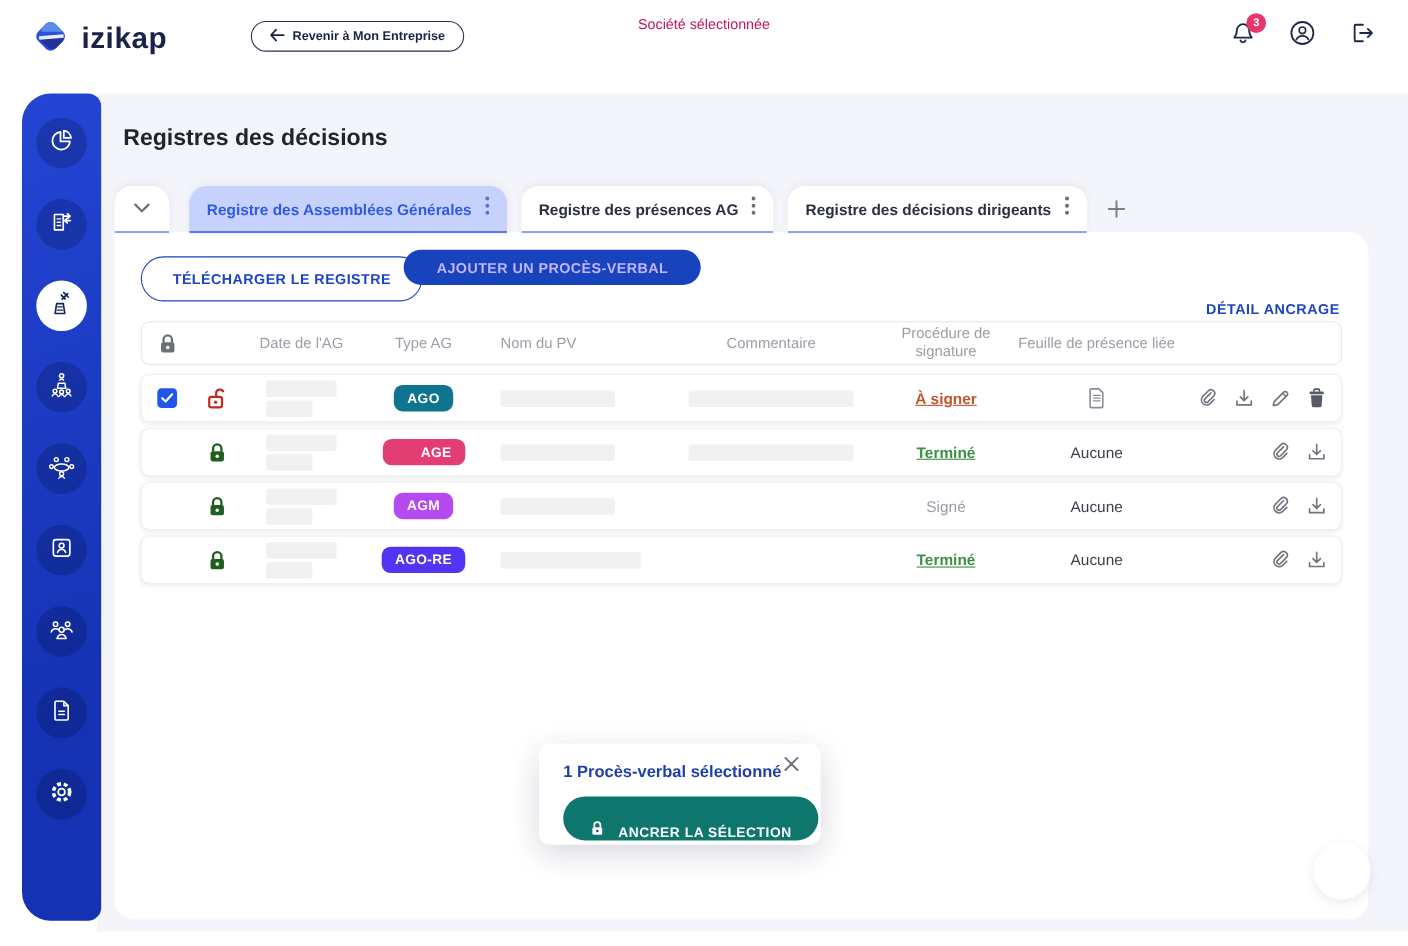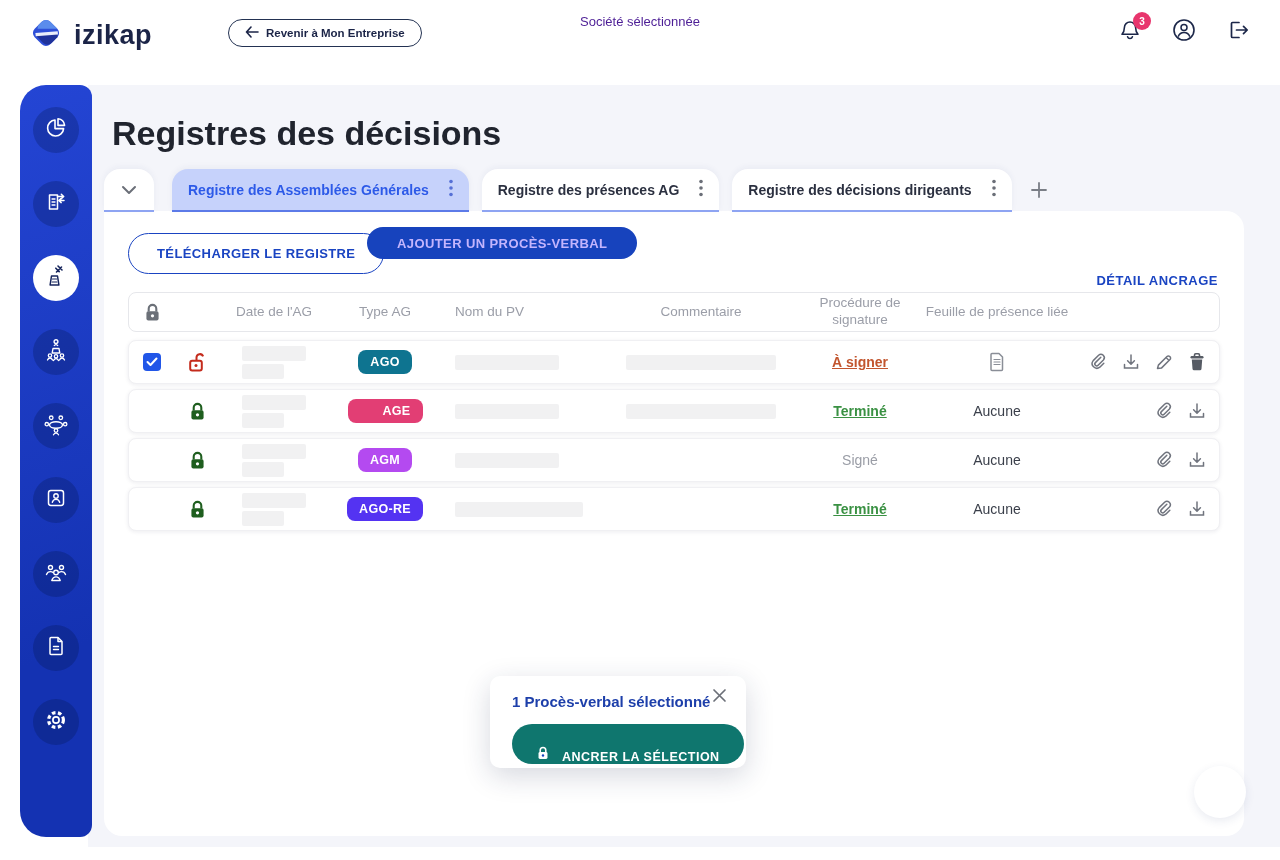--- a/index.html
+++ b/index.html
@@ -7,21 +7,21 @@
     font-family:"Liberation Sans", sans-serif; }
 
   
   .topbar { position:absolute; left:0; top:0; width:1280px; height:85px; background:#fff; }
   .logo-wrap { position:absolute; left:28px; top:15px; display:flex; align-items:center; gap:10px; }
   .logo-text { font-size:27px; font-weight:800; color:#1b2447; letter-spacing:.5px; }
   .back-btn { position:absolute; left:228px; top:19px; height:28px; padding:0 16px;
     border:1.4px solid #233252; border-radius:15px; background:#fff; display:flex;
     align-items:center; gap:7px; font-size:11.5px; font-weight:700; color:#1b2447; cursor:pointer; }
   .center-label { position:absolute; left:0; top:14px; width:1280px; text-align:center;
-    font-size:13px; color:#4c1d95; }
+    font-size:13px; color:#be185d; }
   .top-icons { position:absolute; right:28px; top:18px; display:flex; align-items:center; gap:26px; }
   .top-icon { position:relative; width:28px; height:28px; display:flex; align-items:center;
     justify-content:center; cursor:pointer; }
   .notif-badge { position:absolute; right:-7px; top:-6px; min-width:18px; height:18px;
     border-radius:9px; background:#E8356D; color:#fff; font-size:10px; font-weight:700;
     display:flex; align-items:center; justify-content:center; padding:0 4px; }
 
   
   .main-bg { position:absolute; left:88px; top:85px; width:1192px; height:762px; background:#f4f5fa; }
   .bottom-strip { position:absolute; left:0; top:847px; width:1280px; height:13px; background:#fff; }
@@ -35,21 +35,21 @@
     display:flex; align-items:center; justify-content:center; cursor:pointer; flex:0 0 auto; }
   .icircle.active { background:#fff; }
 
   
   .tabstrip { position:absolute; left:104px; top:168px; height:44px; display:flex;
     align-items:flex-end; z-index:2; }
   .tab { height:43px; display:flex; align-items:center; background:#fff;
     border-radius:16px 16px 0 0; border-bottom:2px solid #8ea4f2; cursor:pointer;
     box-shadow:0 -2px 6px rgba(40,60,120,.05); }
   .tab-chevron { width:50px; justify-content:center; margin-right:5px; }
-  .tab-main { padding:0 16px; gap:20px; }
+  .tab-main { padding:0 16px; gap:12px; }
   .tab-label { font-size:14px; font-weight:700; color:#2b3040; white-space:nowrap; }
   .tab.active { background:#c6d2fb; border-bottom-color:#5c7ae8; }
   .tab.active .tab-label { color:#2d5ae8; }
   .tab + .tab-main { margin-left:13px; }
   .plus-btn { width:30px; height:40px; display:flex; align-items:center; justify-content:center;
     margin-left:12px; cursor:pointer; }
 
   .card { position:absolute; left:104px; top:211px; width:1140px; height:625px; background:#fff;
     border-radius:0 18px 18px 18px; z-index:1; }
 
@@ -266,21 +266,21 @@
   <div class="icircle">
     <span>
       <svg width="26" height="26" viewBox="0 0 26 26">
           <circle cx="13" cy="13" r="7.4" fill="none" stroke="#fff" stroke-width="3.2" stroke-dasharray="3.6 2.5"></circle>
           <circle cx="13" cy="13" r="3.1" fill="none" stroke="#fff" stroke-width="1.7"></circle>
         </svg>
     </span>
   </div>
 </nav>
 
-<h1 style="position:absolute; left:112px; top:114px; font-size:34px; font-weight:800; color:#20242e; z-index:2;">Registres des décisions</h1>
+<h1 style="position:absolute; left:112px; top:114px; font-size:21px; font-weight:800; color:#20242e; z-index:2;">Registres des décisions</h1>
 
 <div class="tabstrip">
   <div class="tab tab-chevron">
     <span>
       <svg width="16" height="10" viewBox="0 0 16 10">
           <path d="M2 2 l6 6 6-6" fill="none" stroke="#6b6f78" stroke-width="2" stroke-linecap="round" stroke-linejoin="round"></path>
         </svg>
     </span>
   </div>
   <div class="tab tab-main active">

